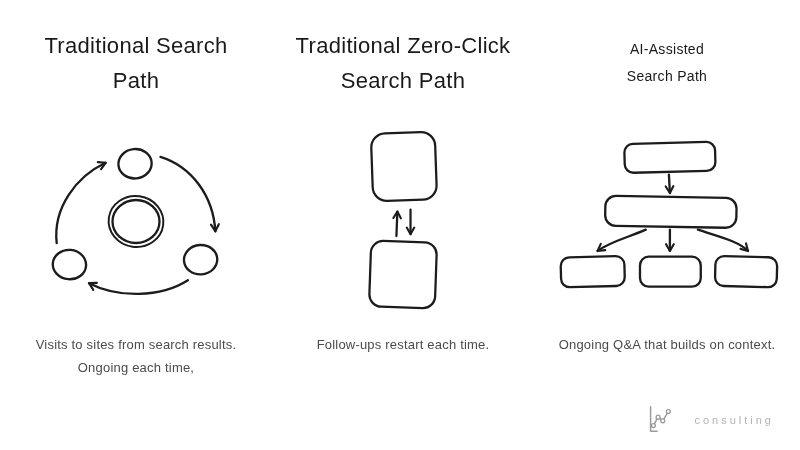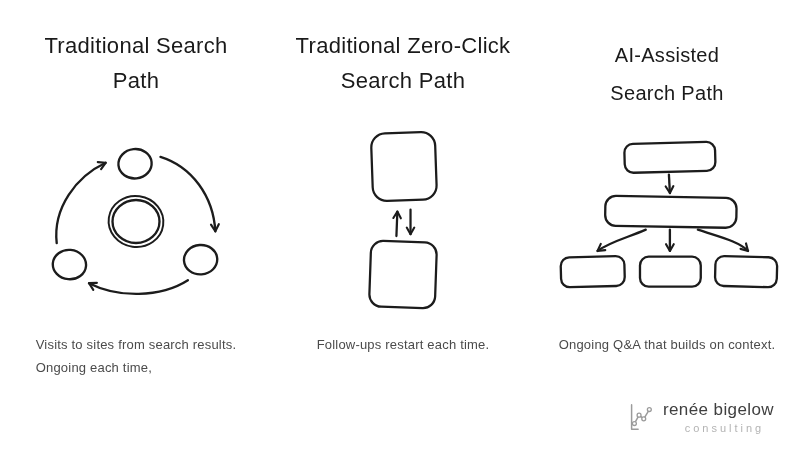--- a/index.html
+++ b/index.html
@@ -21,29 +21,30 @@
     margin: 28px 0 0 0;
     font-size: 22px;
     font-weight: 500;
     color: #1a1a1a;
     text-align: center;
     line-height: 1.6;
     height: 87px;
     letter-spacing: 0.3px;
   }
   .title .tl { display: block; }
-  .col-3 .title { font-size: 20px; line-height: 1.9; padding-top: 8px; height: 79px; }
+  .col-3 .title { font-size: 14px; line-height: 1.9; padding-top: 8px; height: 79px; }
   .fig {
     height: 212px;
     display: flex;
     align-items: center;
     justify-content: center;
   }
   .caption {
     margin: 6px 0 0 0;
+    text-align: center;
     color: #4b4b4b;
     font-size: 13px;
     line-height: 1.8;
     letter-spacing: 0.2px;
   }
   .caption span { display: block; }
   .sketch {
     fill: none;
     stroke: #1c1c1c;
     stroke-width: 2.4;
@@ -173,16 +174,15 @@
       <path d="M9,23 L14,14 L19,18 L25,8"></path>
     </g>
     <g fill="#ffffff" stroke="#9b9b9b" stroke-width="1.4">
       <circle cx="9" cy="23" r="2.1"></circle>
       <circle cx="14" cy="14" r="2.1"></circle>
       <circle cx="19" cy="18" r="2.1"></circle>
       <circle cx="25" cy="8" r="2.1"></circle>
     </g>
   </svg>
   <div class="logo-text">
-    <span class="logo-name">renée bigelow</span>
     <span class="logo-sub">consulting</span>
   </div>
 </div>
 
 </body></html>

